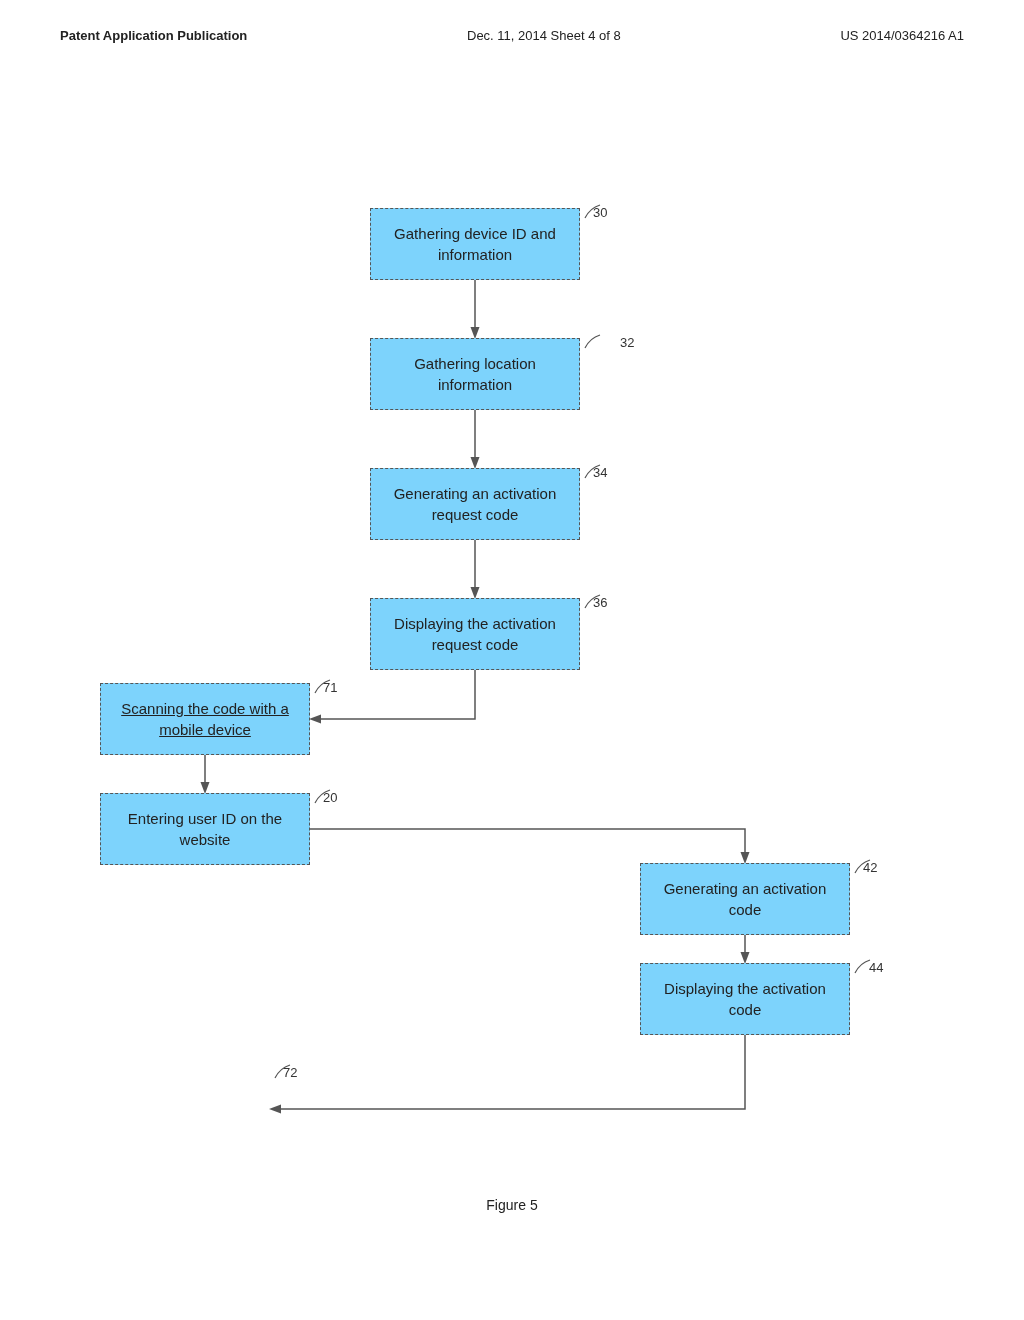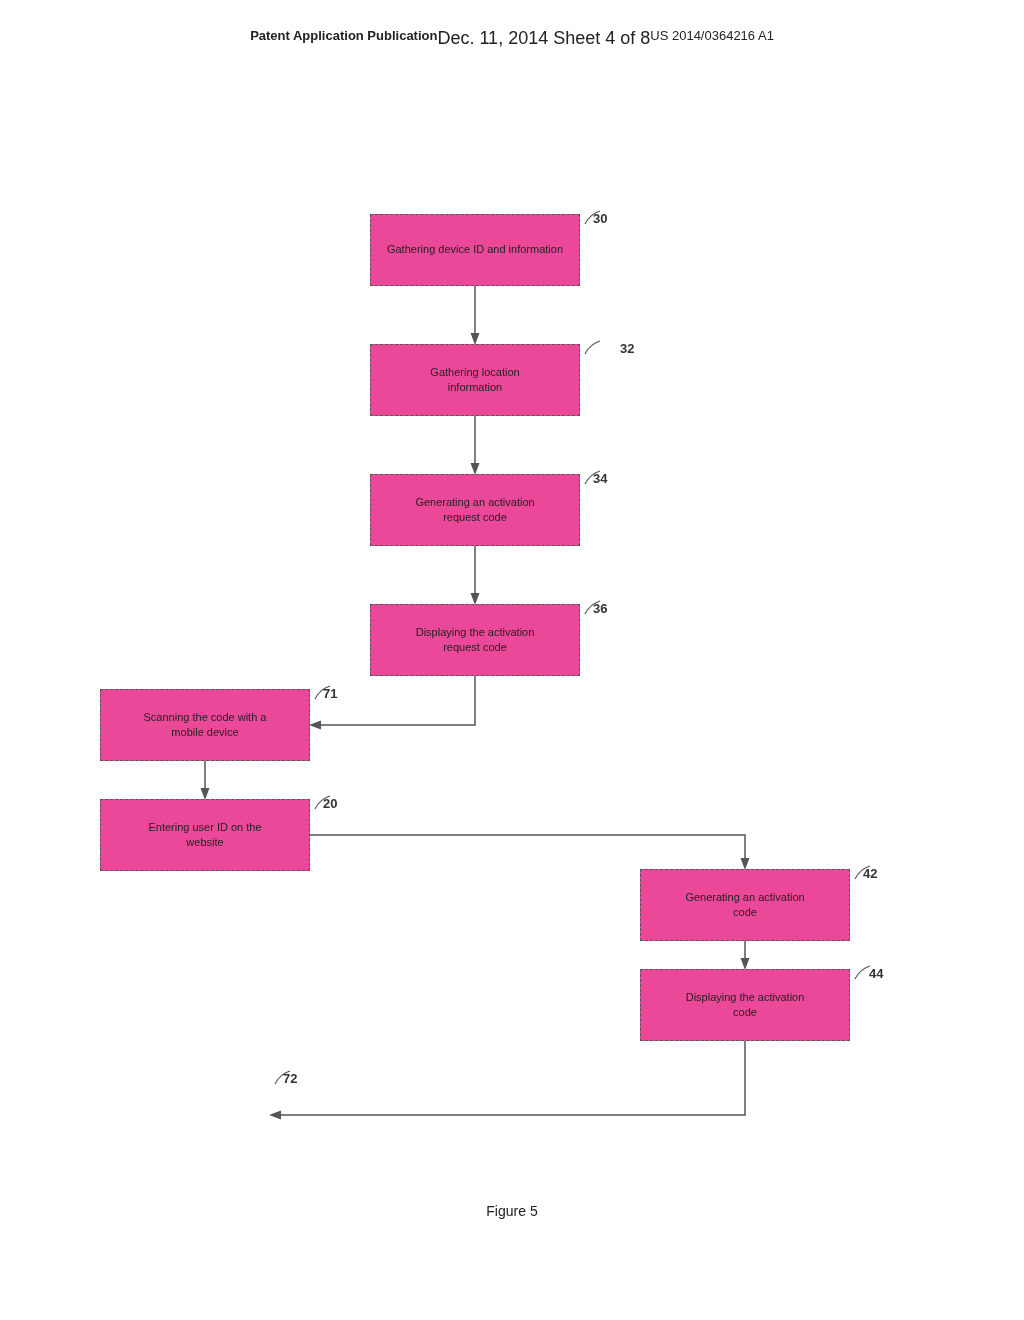--- a/index.html
+++ b/index.html
@@ -9,65 +9,64 @@
       height: 1320px;
       background: #fff;
       font-family: Arial, sans-serif;
       font-size: 14px;
       color: #222;
       overflow: hidden;
     }
 
     .header {
       display: flex;
-      justify-content: center;
+      justify-content: space-between;
       padding: 28px 60px 0 60px;
       font-size: 13px;
       font-weight: normal;
     }
 
     .header-left {
       font-weight: bold;
       font-size: 13px;
     }
 
     .header-center {
-      font-size: 18px;
+      font-size: 13px;
     }
 
     .header-right {
       font-size: 13px;
     }
 
     .diagram-area {
       position: relative;
       width: 100%;
       height: 1200px;
     }
 
     
     .flow-box {
       position: absolute;
       border: 1.5px dashed #555;
-      background: #ec4899;
+      background: #7dd3fc;
       display: flex;
       align-items: center;
       justify-content: center;
       text-align: center;
-      font-size: 11px;
+      font-size: 15px;
       line-height: 1.4;
       padding: 8px 12px;
     }
 
     
     .ref-num {
       position: absolute;
       font-size: 13px;
       color: #333;
-      font-weight: bold;
     }
 
     
     .arrows-svg {
       position: absolute;
       top: 0;
       left: 0;
       width: 100%;
       height: 100%;
       pointer-events: none;
@@ -147,21 +146,21 @@
   <div class="flow-box dashed" style="left:370px; top:425px; width:210px; height:72px;">
     <span>Generating an activation<br>request code</span>
   </div>
   <span class="ref-num" style="left:593px; top:422px;">34</span>
 
   <div class="flow-box dashed" style="left:370px; top:555px; width:210px; height:72px;">
     <span>Displaying the activation<br>request code</span>
   </div>
   <span class="ref-num" style="left:593px; top:552px;">36</span>
 
-  <div class="flow-box dashed" style="left:100px; top:640px; width:210px; height:72px;">
+  <div class="flow-box dashed" style="left:100px; top:640px; width:210px; height:72px;text-decoration:underline;">
     <span>Scanning the code with a<br>mobile device</span>
   </div>
   <span class="ref-num" style="left:323px; top:637px;">71</span>
 
   <div class="flow-box dashed" style="left:100px; top:750px; width:210px; height:72px;">
     <span>Entering user ID on the<br>website</span>
   </div>
   <span class="ref-num" style="left:323px; top:747px;">20</span>
 
   <div class="flow-box dashed" style="left:640px; top:820px; width:210px; height:72px;">

